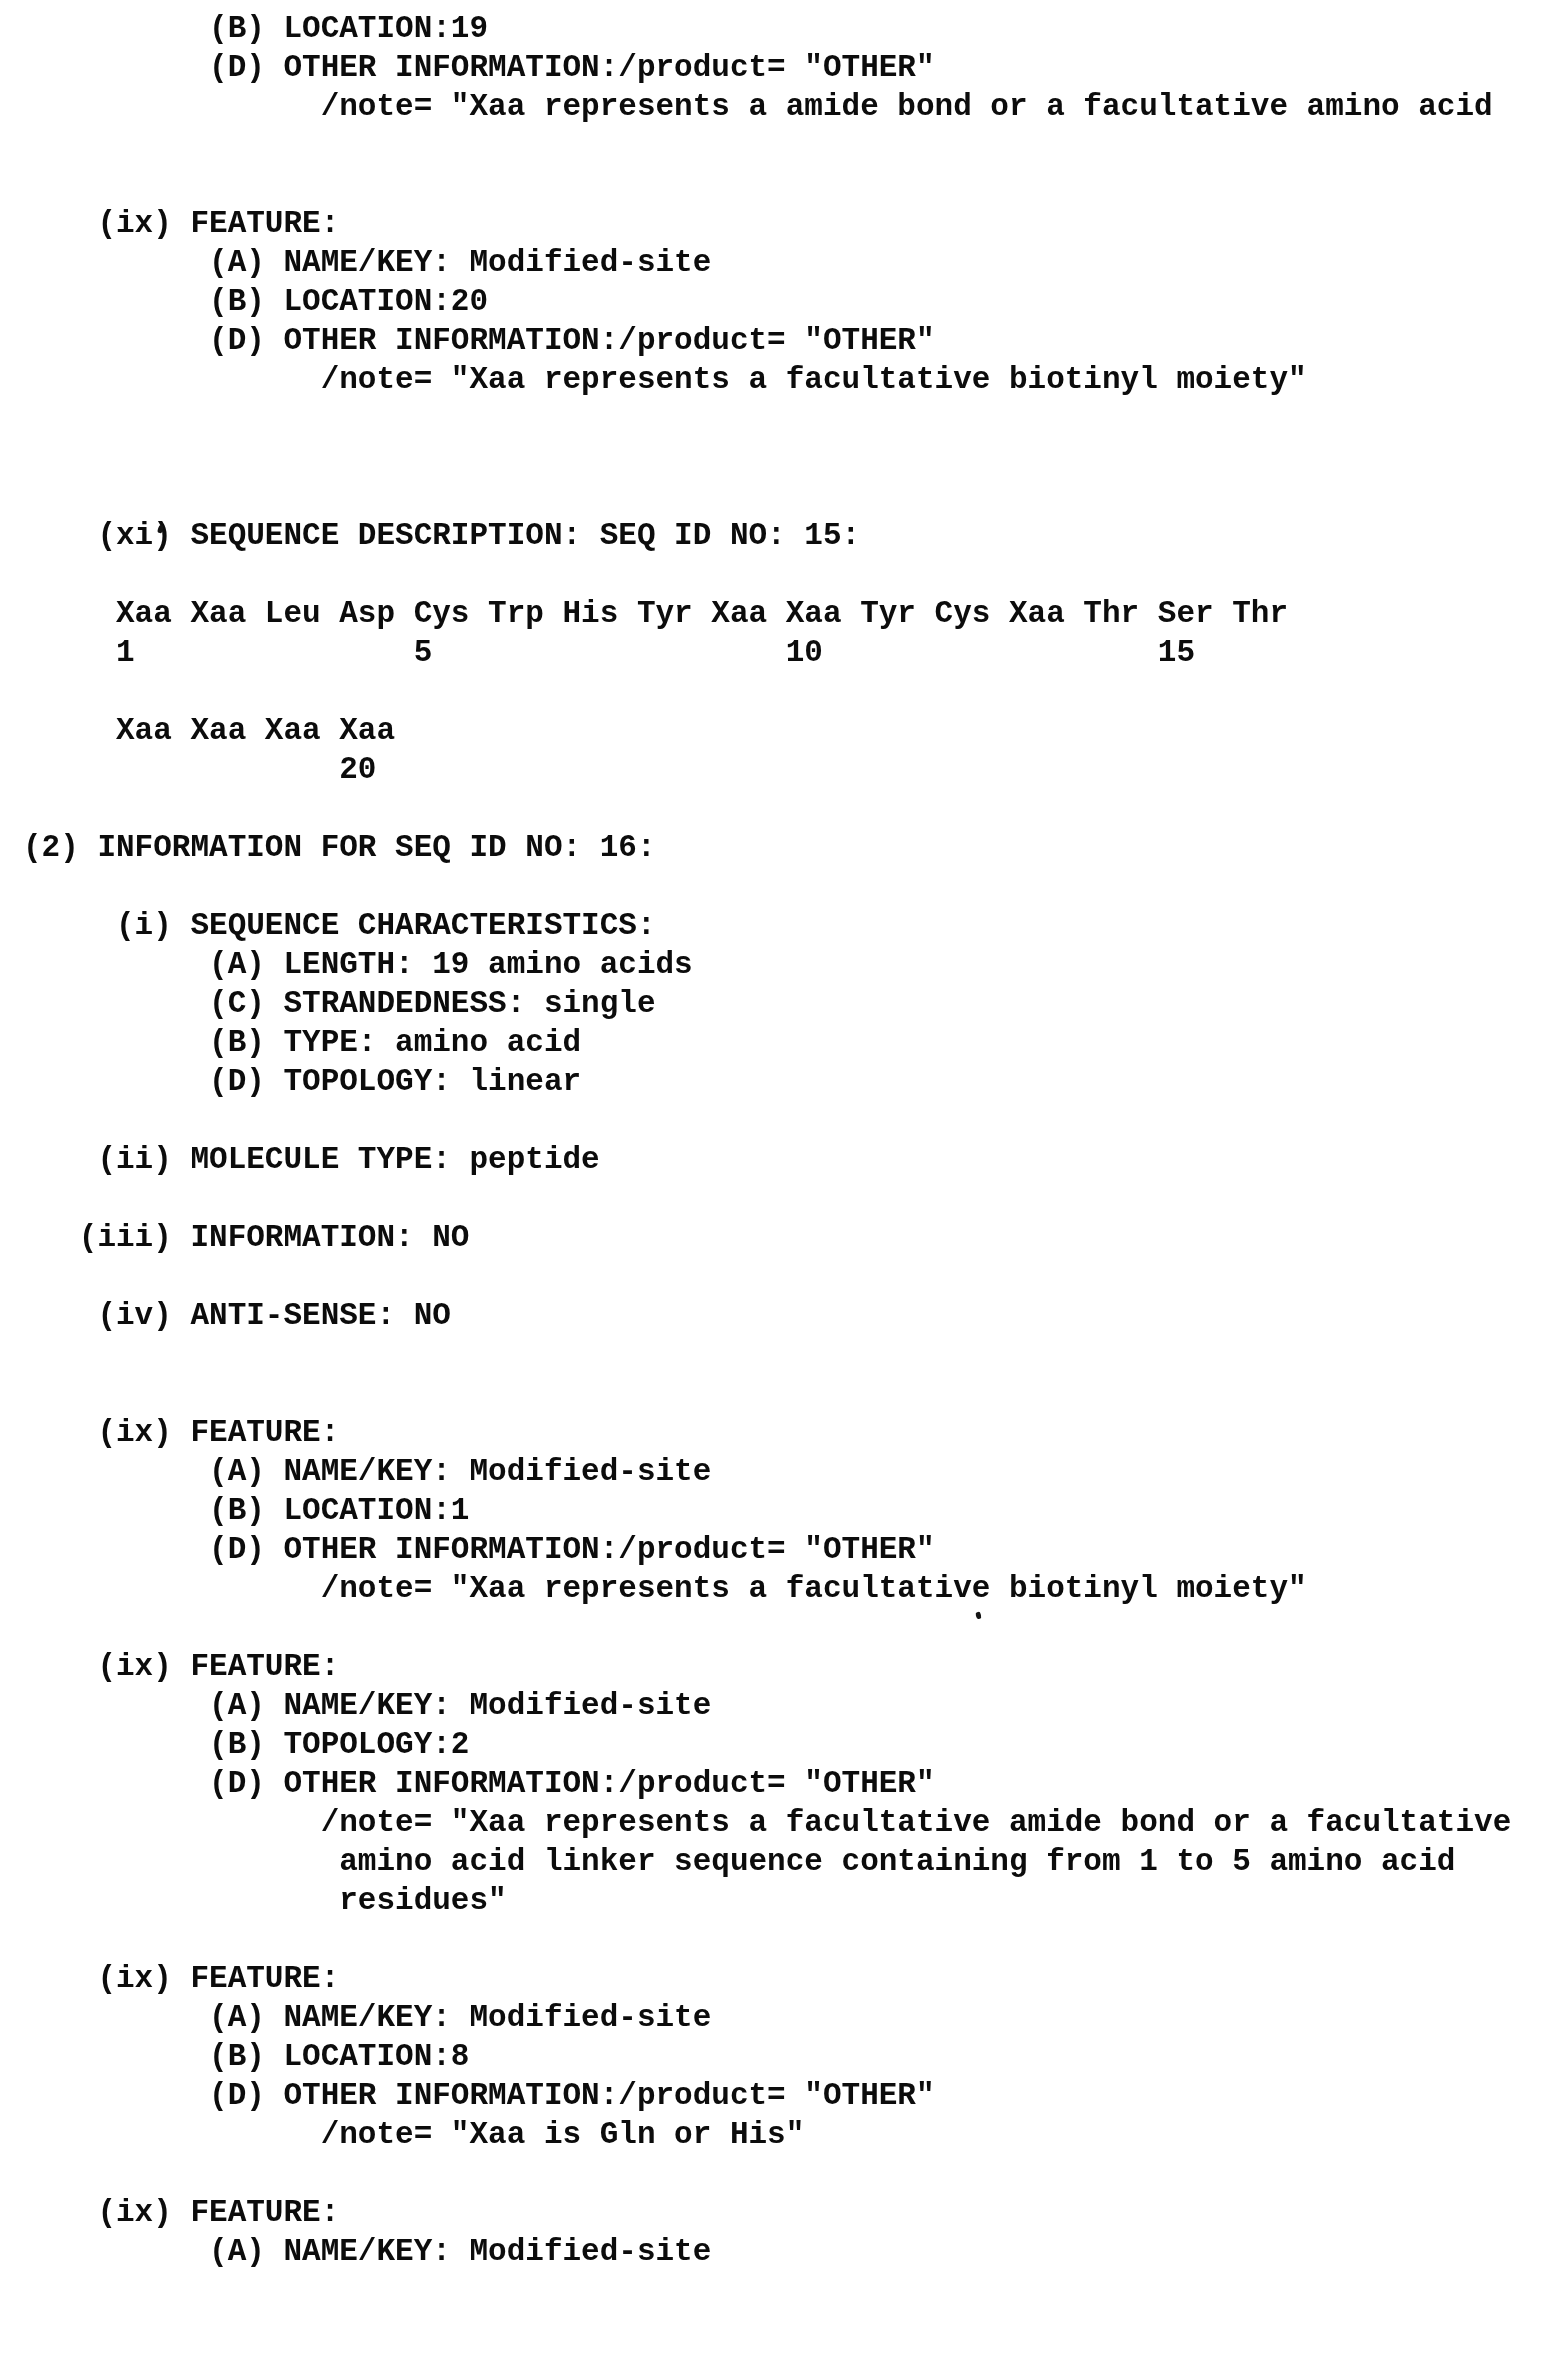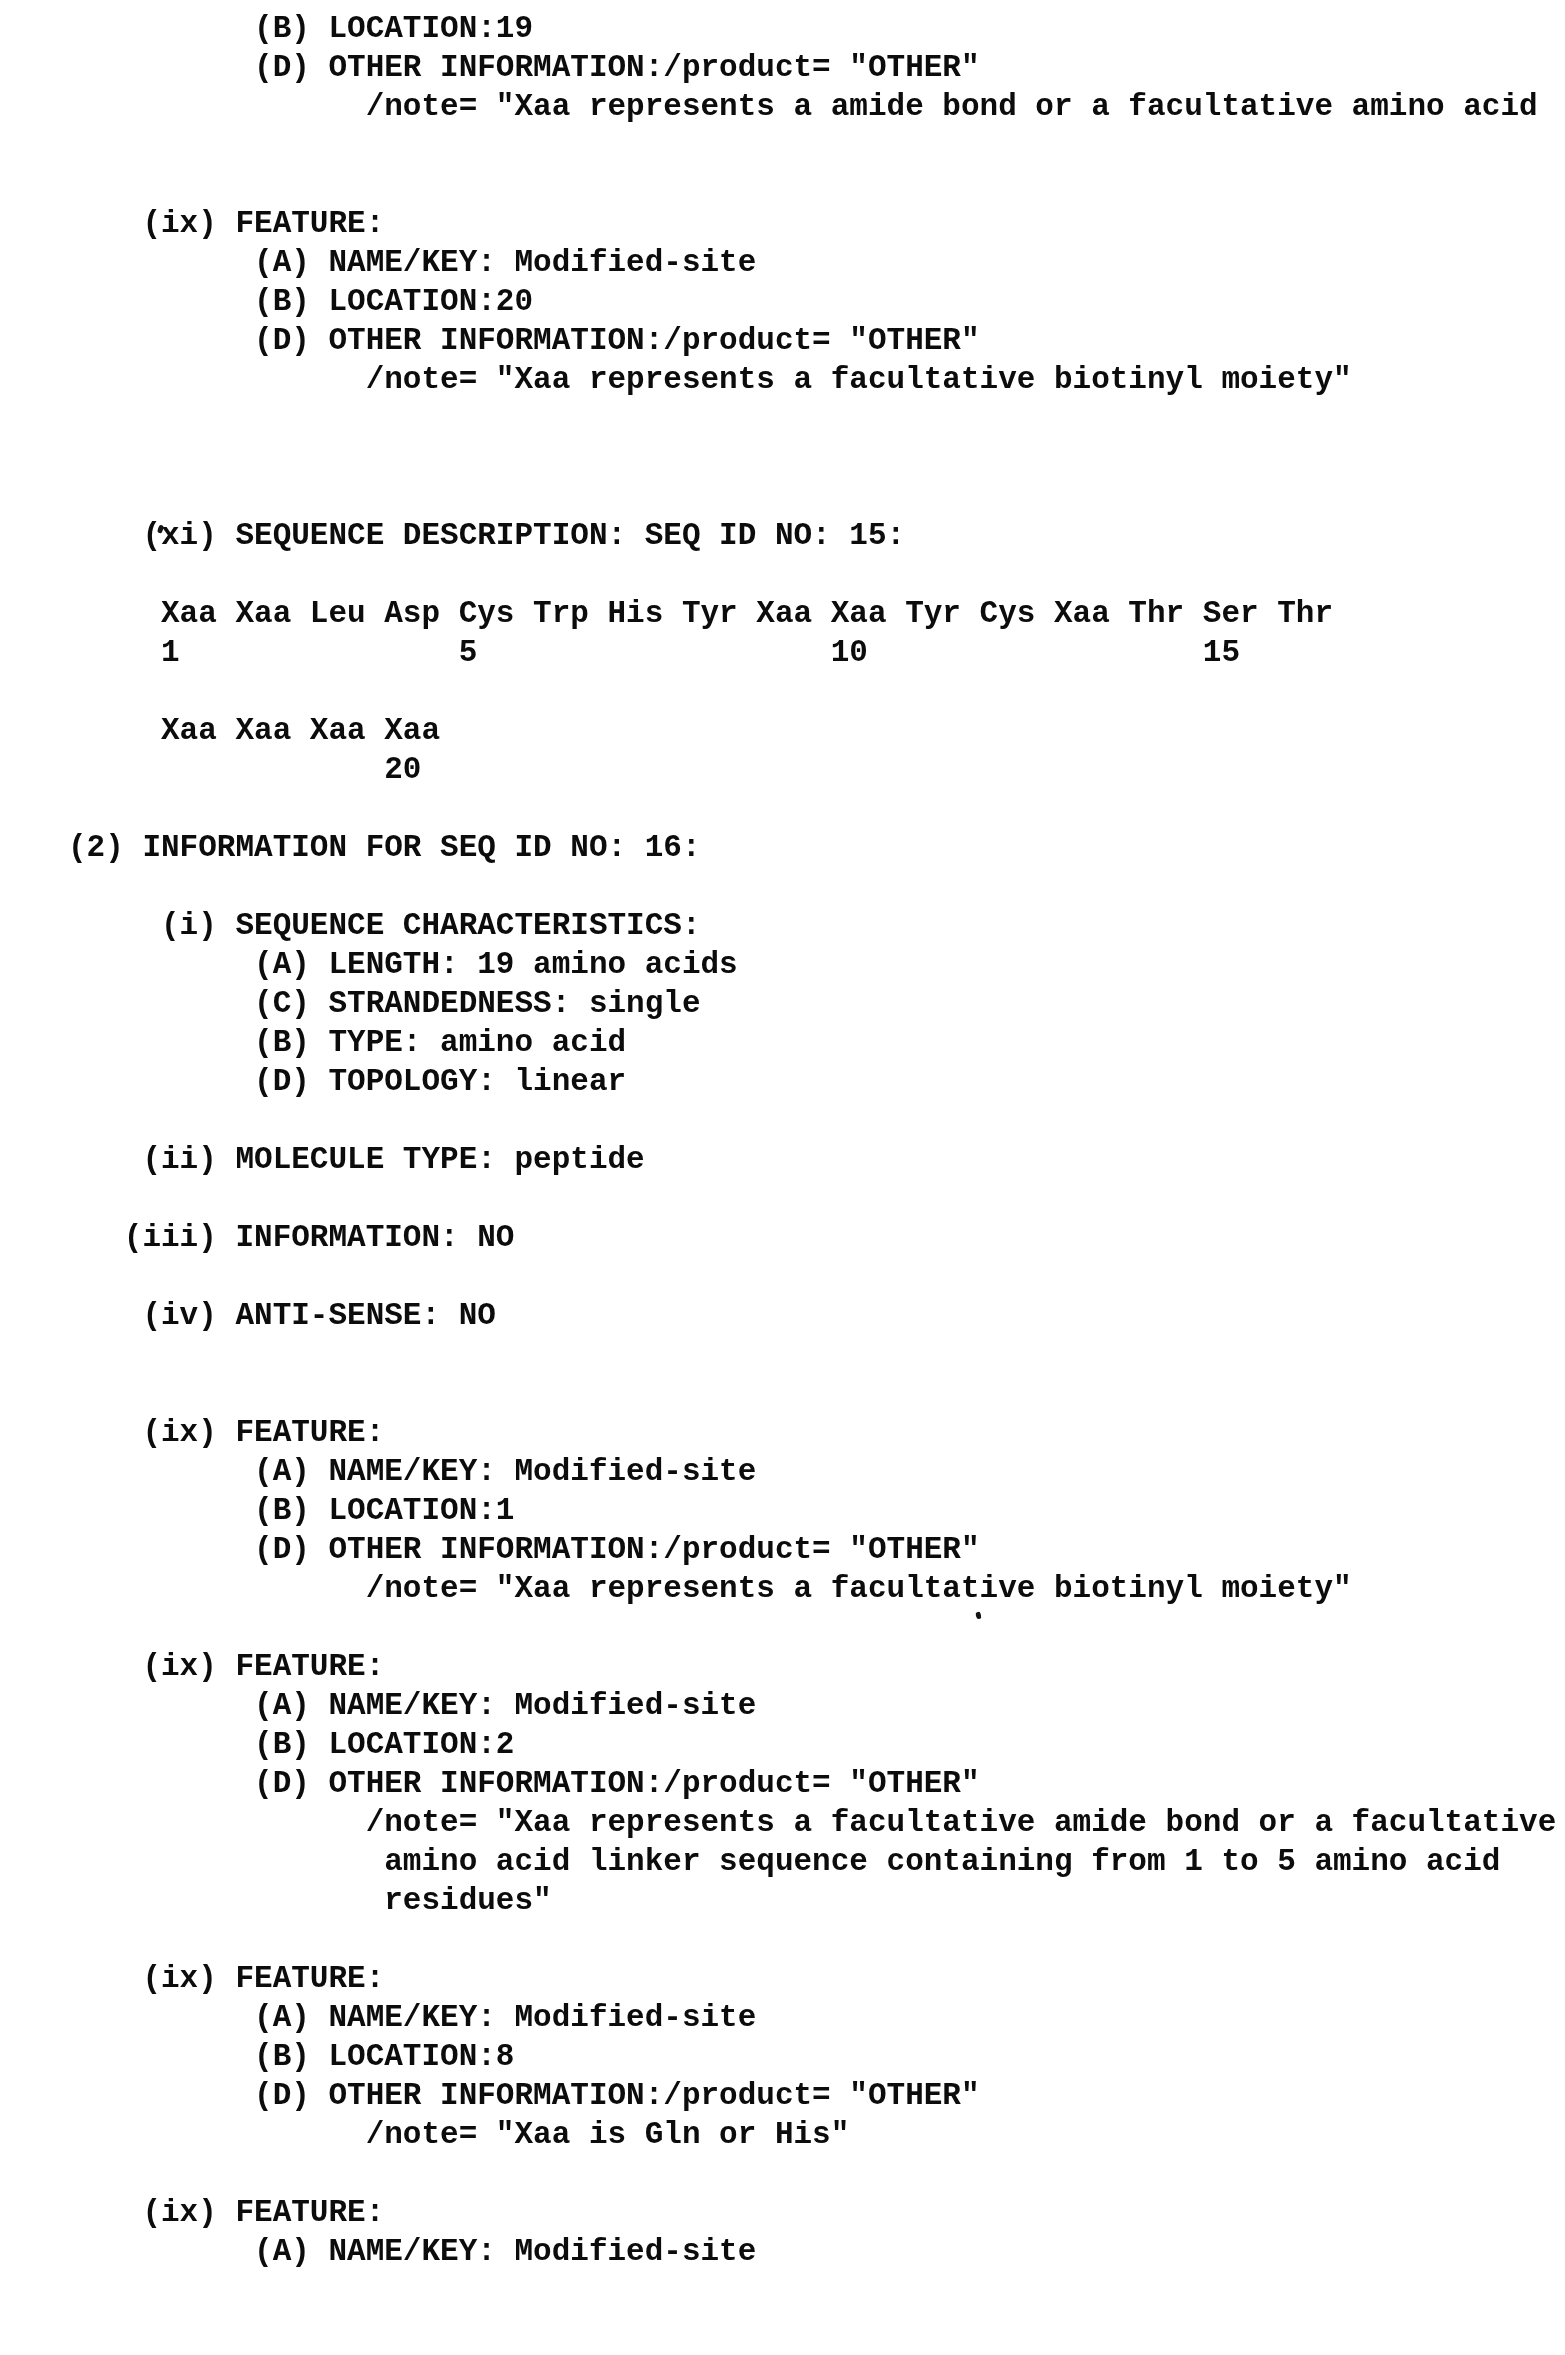--- a/index.html
+++ b/index.html
@@ -23,21 +23,20 @@
     position: absolute;
     top: 9.2px;
     left: 23px;
     right: 0;
   }
   .line {
     white-space: pre;
     height: 39px;
     line-height: 39px;
     letter-spacing: 0;
-    margin-left: 45px;
   }
   
   .artifact {
     position: absolute;
     background: #141414;
     border-radius: 40%;
   }
   .artifact-1 {
     left: 158px;
     top: 525px;
@@ -95,21 +94,21 @@
       <div class="line"></div>
       <div class="line"></div>
       <div class="line">    (ix) FEATURE:</div>
       <div class="line">          (A) NAME/KEY: Modified-site</div>
       <div class="line">          (B) LOCATION:1</div>
       <div class="line">          (D) OTHER INFORMATION:/product= "OTHER"</div>
       <div class="line">                /note= "Xaa represents a facultative biotinyl moiety"</div>
       <div class="line"></div>
       <div class="line">    (ix) FEATURE:</div>
       <div class="line">          (A) NAME/KEY: Modified-site</div>
-      <div class="line">          (B) LOCATION:2</div>
+      <div class="line">          (B) TOPOLOGY:2</div>
       <div class="line">          (D) OTHER INFORMATION:/product= "OTHER"</div>
       <div class="line">                /note= "Xaa represents a facultative amide bond or a facultative</div>
       <div class="line">                 amino acid linker sequence containing from 1 to 5 amino acid</div>
       <div class="line">                 residues"</div>
       <div class="line"></div>
       <div class="line">    (ix) FEATURE:</div>
       <div class="line">          (A) NAME/KEY: Modified-site</div>
       <div class="line">          (B) LOCATION:8</div>
       <div class="line">          (D) OTHER INFORMATION:/product= "OTHER"</div>
       <div class="line">                /note= "Xaa is Gln or His"</div>

